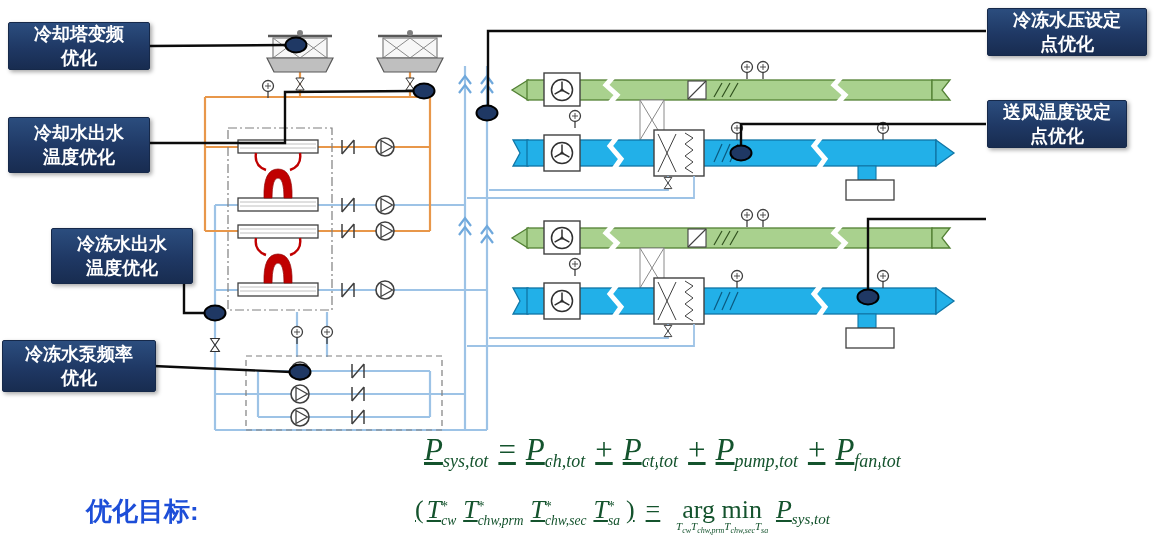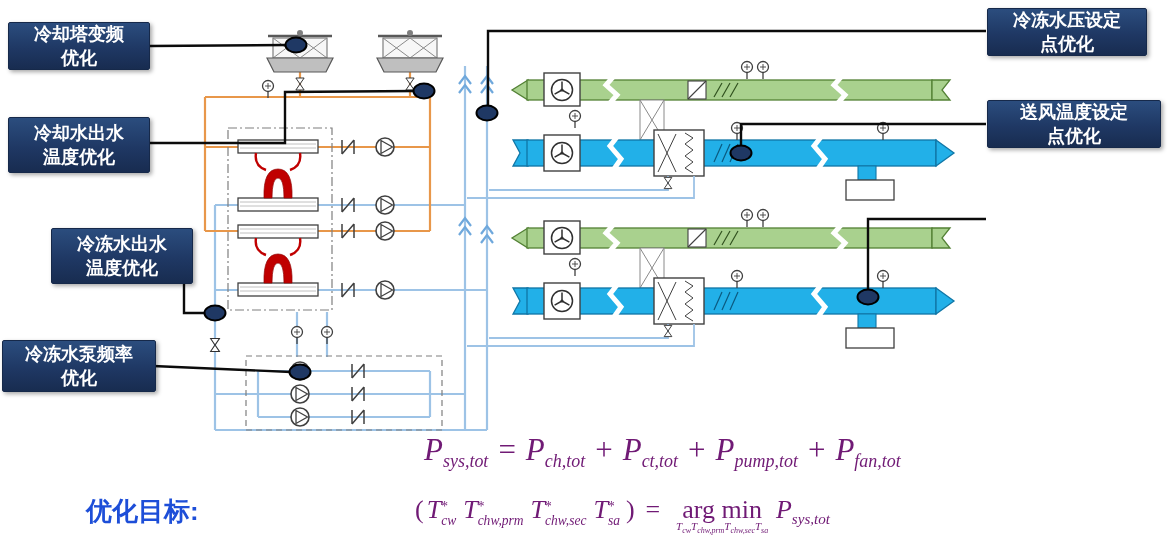--- a/index.html
+++ b/index.html
@@ -9,21 +9,21 @@
 
   .callout {
     position:absolute;
     background:linear-gradient(180deg,#2b4d7e 0%, #1f3864 55%, #182c50 100%);
     color:#ffffff; font-weight:700; font-size:18px; line-height:1.35;
     display:flex; flex-direction:column; align-items:center; justify-content:center;
     text-align:center; box-shadow:2px 2px 4px rgba(0,0,0,.35);
     border:1px solid #16294a; border-radius:2px;
   }
 
-  .eq { position:absolute; font-family:"Liberation Serif", serif; color:#701a75; white-space:nowrap; }
+  .eq { position:absolute; font-family:"Liberation Serif", serif; color:#14532d; white-space:nowrap;text-decoration:underline; }
   .eq .base { font-style:italic; }
   .eq sub { font-size:0.58em; font-style:italic; }
   .eq .op { font-style:normal; padding:0 10px; }
   .eq .paren { font-style:normal; padding:0 1px; }
   .eq1 { font-size:31px; left:424px; top:432px; }
   .eq2 { font-size:26px; left:414px; top:487px; }
   .eq2 .term { margin:0 2px; }
   .ss { display:inline-flex; flex-direction:column; align-items:flex-start;
         font-size:0.52em; line-height:1.05; vertical-align:0.5em; margin-right:3px; }
   .ss .sp { font-style:normal; }
@@ -214,21 +214,21 @@
 </div>
 <div class="callout" style="left:2px;top:340px;width:154px;height:52px;">
   <span>冷冻水泵频率</span>
   <span>优化</span>
 </div>
 
 <div class="callout" style="left:987px;top:8px;width:160px;height:48px;">
   <span>冷冻水压设定</span>
   <span>点优化</span>
 </div>
-<div class="callout" style="left:987px;top:100px;width:174px;height:48px;">
+<div class="callout" style="left:987px;top:100px;width:140px;height:48px;">
   <span>送风温度设定</span>
   <span>点优化</span>
 </div>
 
 <div class="eq eq1">
   <span class="term"><span class="base">P</span><sub>sys,tot</sub></span><span class="op">=</span><span class="term"><span class="base">P</span><sub>ch,tot</sub></span><span class="op">+</span><span class="term"><span class="base">P</span><sub>ct,tot</sub></span><span class="op">+</span><span class="term"><span class="base">P</span><sub>pump,tot</sub></span><span class="op">+</span><span class="term"><span class="base">P</span><sub>fan,tot</sub></span>
 </div>
 
 <div class="eq eq2">
   <span class="paren">(</span><span class="term"><span class="base">T</span><span class="ss">

